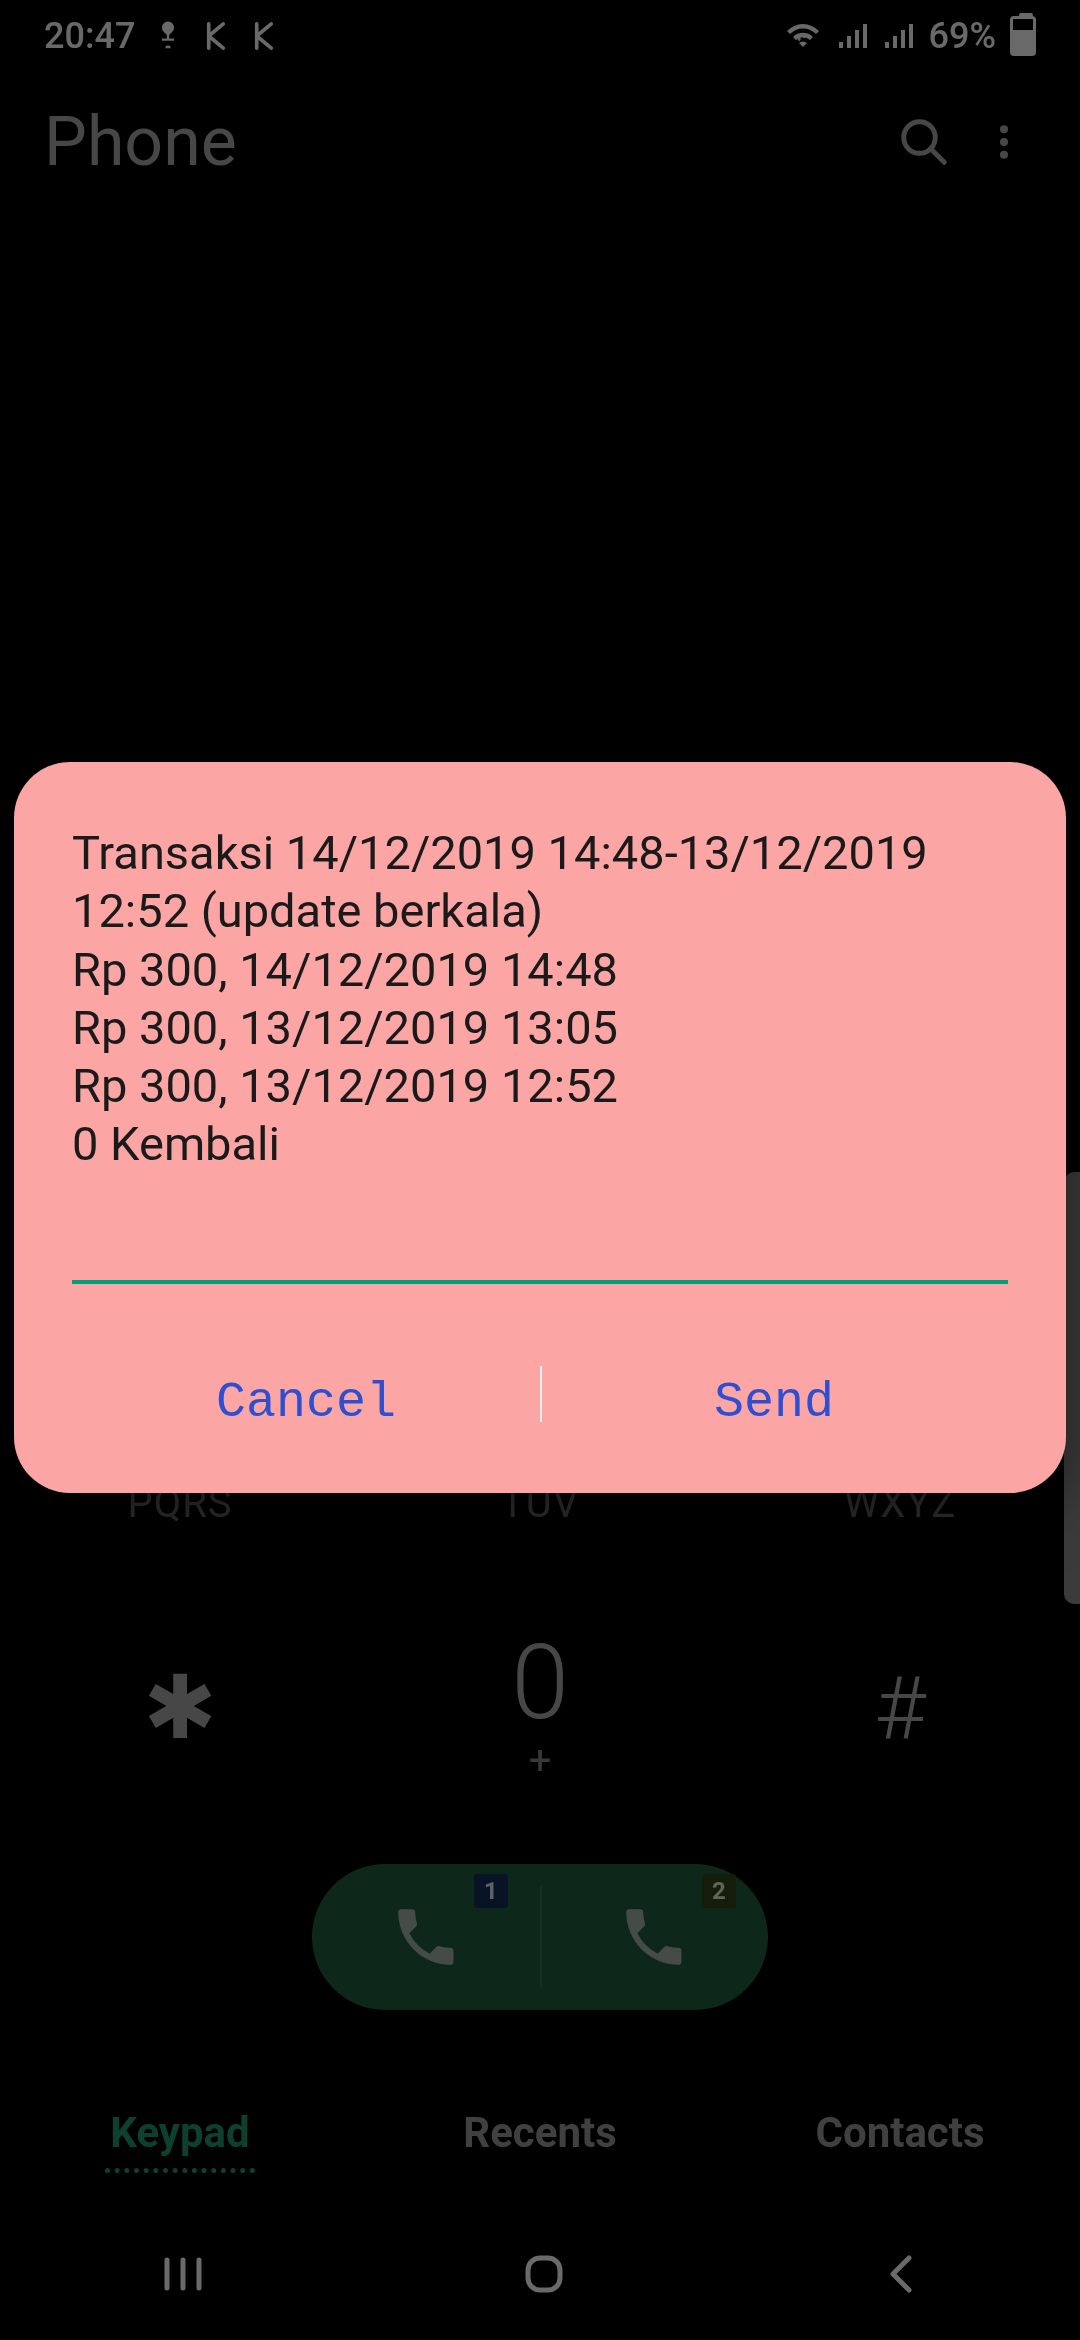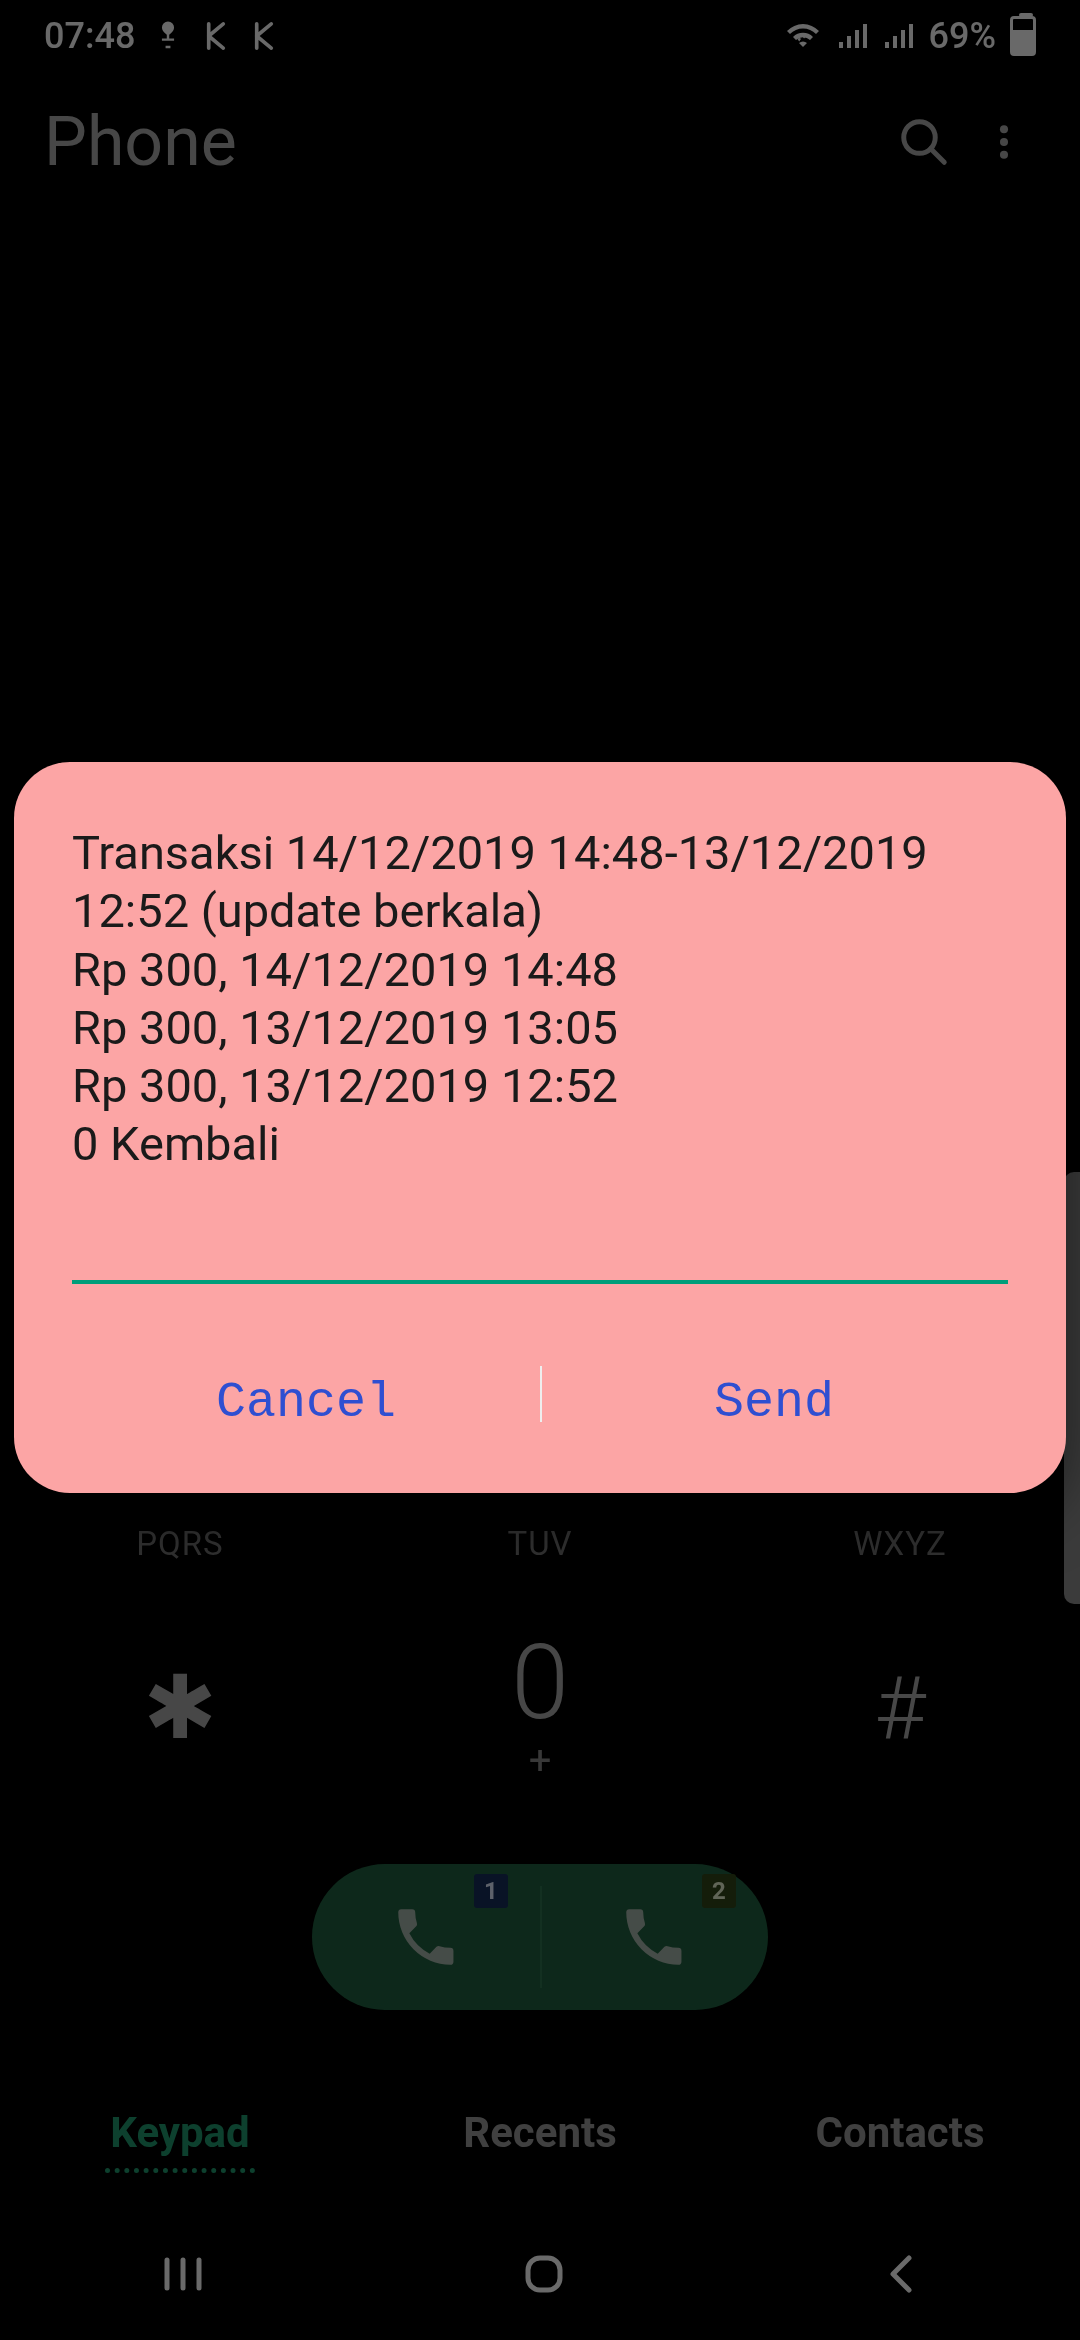--- a/index.html
+++ b/index.html
@@ -113,21 +113,21 @@
     position: absolute;
     left: 0; right: 0;
     top: 1480px;
     display: grid;
     grid-template-columns: repeat(3, 1fr);
     row-gap: 60px;
     color: #707070;
   }
   .cell { display:flex; flex-direction:column; align-items:center; justify-content:center; height:178px; }
   .cell.top { height: 78px; justify-content:flex-start;}
-  .cell .letters { font-size: 33px; letter-spacing: 1px; color:#6a6a6a;margin-top:44px; }
+  .cell .letters { font-size: 40px; letter-spacing: 1px; color:#6a6a6a; }
   .cell .big { font-size: 104px; font-weight:300; color:#9e9e9e; line-height:1; }
   .cell .sub { font-size: 40px; color:#7c7c7c; margin-top:2px; }
   .cell .sym { font-size: 88px; color:#9e9e9e; font-weight:300; }
 
   
   .dial-wrap {
     position:absolute; left:0; right:0; top:1864px;
     display:flex; justify-content:center;
   }
   .dial {
@@ -168,21 +168,21 @@
     display:flex; align-items:center; justify-content:space-around;
     color:#eaeaea;
   }
   .navbar svg { display:block; }
 </style>
 </head>
 <body>
 
 <div class="status-bar">
   <div class="status-left">
-    <span>07:48</span>
+    <span>20:47</span>
     <span class="status-ico">
       <svg width="30" height="34" viewBox="0 0 24 28">
           <path fill="#e8e8e8" d="M12 2a5 5 0 0 1 5 5c0 2.2-1.3 3.6-2.4 4.6L13 13v3h4v2H7v-2h4v-3l-1.6-1.4C8.3 10.6 7 9.2 7 7a5 5 0 0 1 5-5zm-2 20h4v2h-4z"></path>
         </svg>
     </span>
     <span class="status-ico">
       <svg width="30" height="34" viewBox="0 0 24 28">
           <path fill="none" stroke="#e8e8e8" stroke-width="3" stroke-linecap="round" d="M6 4v20M6 14L18 4M6 14l12 10"></path>
         </svg>
     </span>

